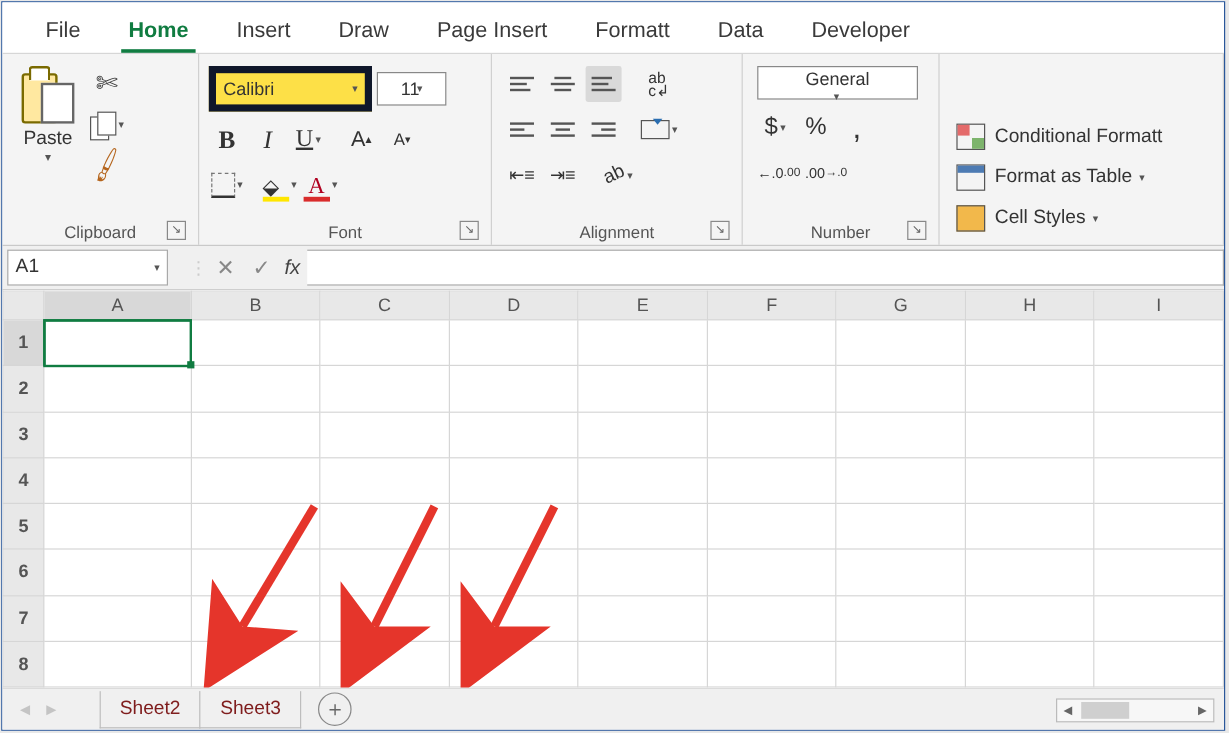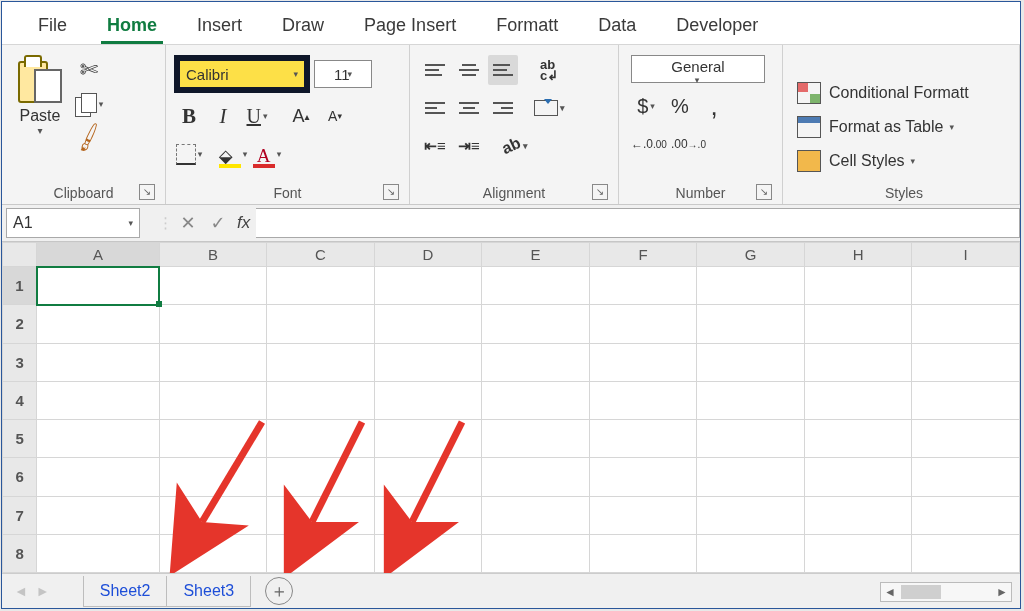--- a/index.html
+++ b/index.html
@@ -215,21 +215,21 @@
   }
   
   .sheetbar {
     height:34px; background:#f0f0f0; display:flex; align-items:center;
     padding:0 8px; position:relative;
   }
   .navbtn{ color:#888; font-size:14px; padding:0 4px; cursor:pointer;}
   .navbtn.dis{ color:#c4c4c4; cursor:default;}
   .sheettab{
     border:1px solid #bdbdbd; border-top:none; background:#f0f0f0;
-    padding:6px 16px; font-size:16px; color:#1d4ed8; margin-left:-1px; cursor:pointer;
+    padding:6px 16px; font-size:16px; color:#7f1d1d; margin-left:-1px; cursor:pointer;
   }
   .sheettab.active{ background:#fff; color:#107c41; font-weight:600; border-bottom:3px solid #107c41; padding-bottom:3px;}
   .addsheet{
     width:26px;height:26px;border:1.5px solid #888;border-radius:50%;
     display:flex;align-items:center;justify-content:center;margin-left:14px;
     font-size:18px;color:#666;cursor:pointer;
   }
   .hscroll{
     position:absolute; right:8px; top:8px; height:18px; width:130px;
     border:1px solid #bbb; background:#f7f7f7; display:flex; align-items:center;
@@ -324,21 +324,21 @@
               <span class="dd">▾</span>
           </div>
         </div>
       </div>
       <div class="group-label"><span>Font</span>
         <span class="launcher">↘</span>
       </div>
     </div>
 
     <div class="group alng">
-      <div class="group-body col" style="gap:8px; padding:6px 6px;font-weight:bold;">
+      <div class="group-body col" style="gap:8px; padding:6px 6px;">
         <div class="row">
           <div class="btn">
               <span class="al-icon">
                 <span style="width:20px;"></span>
                 <span style="width:14px;"></span>
                 <span style="width:17px;"></span>
               </span>
             </div>
           <div class="btn">
               <span class="al-icon">
@@ -440,21 +440,20 @@
           <span class="fat-icon"></span>
           <span>Format as Table</span>
             <span class="dd">▾</span>
         </div>
         <div class="style-item">
           <span class="cs-icon"></span>
           <span>Cell Styles</span>
             <span class="dd">▾</span>
         </div>
       </div>
-      <div class="group-label"><span>Styles</span></div>
     </div>
   </div>
 
   <div class="fbar">
     <div class="namebox">
       <span>A1</span>
         <span class="dd">▾</span>
     </div>
     <div class="fx-sep"></div>
     <div style="color:#ccc;">⋮</div>

